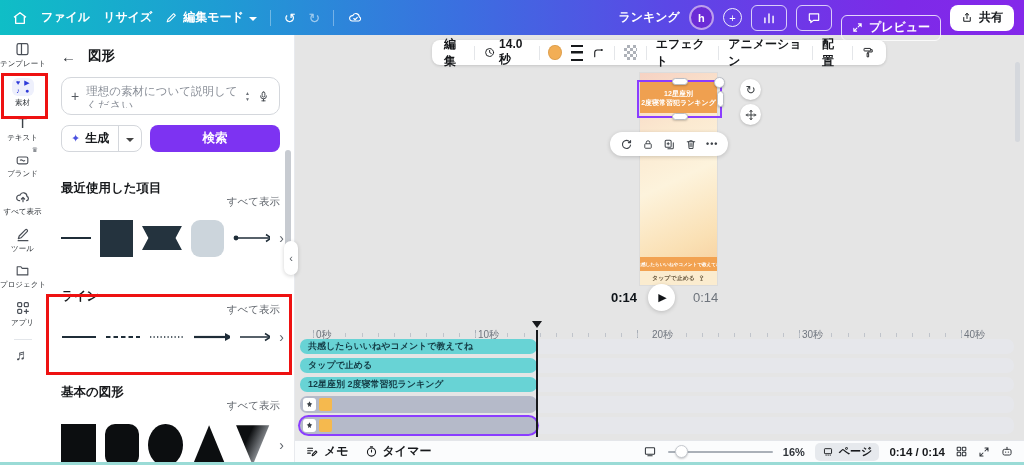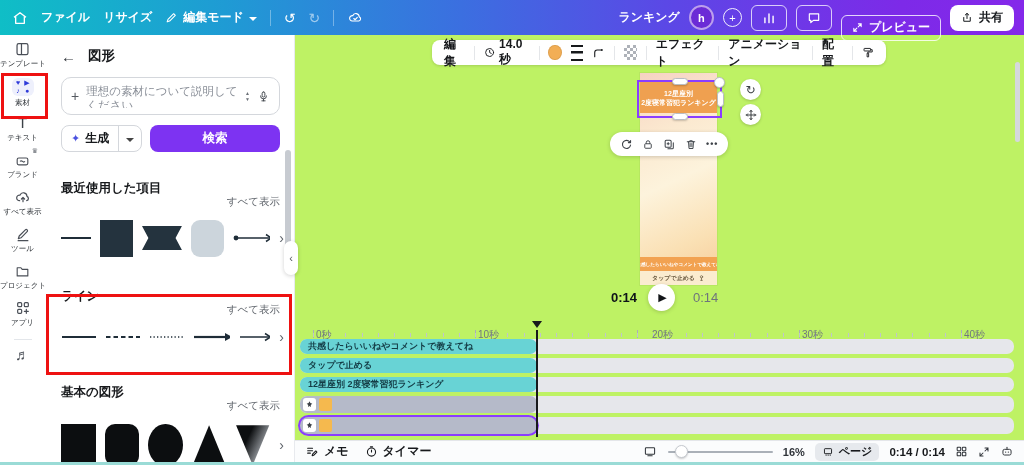--- a/index.html
+++ b/index.html
@@ -1,17 +1,17 @@
 <!DOCTYPE html>
 <html><head>
 <meta charset="utf-8">
 <style>
   html,body{margin:0;padding:0;background:#fff;}
   #app{position:relative;width:1024px;height:465px;overflow:hidden;
-       font-family:"Liberation Sans","DejaVu Sans",sans-serif;background:#bef264;
+       font-family:"Liberation Sans","DejaVu Sans",sans-serif;background:#e5e5e5;
        -webkit-font-smoothing:antialiased;}
   .flex{display:flex;align-items:center;}
   svg{display:block;}
   
   .topbar{position:absolute;left:0;top:0;width:1024px;height:35px;
     background:linear-gradient(90deg,#0fbec6 0%,#1f9bd4 22%,#3b6fe0 45%,#5b48e6 65%,#7d2ae8 88%,#8428ea 100%);
     display:flex;align-items:center;color:#fff;font-size:12px;font-weight:700;}
   .tb-left{display:flex;align-items:center;gap:13px;padding-left:12px;}
   .tb-right{display:flex;align-items:center;gap:9px;margin-left:auto;padding-right:10px;}
   .tb-divider{width:1px;height:16px;background:rgba(255,255,255,.35);}
@@ -24,21 +24,21 @@
     display:flex;align-items:center;justify-content:center;font-size:11px;font-weight:700;}
   .plus-circle{width:17px;height:17px;border-radius:50%;border:1.5px solid rgba(255,255,255,.9);
     display:flex;align-items:center;justify-content:center;font-size:11px;font-weight:400;}
   .tb-iconbtn{width:34px;height:24px;border:1px solid rgba(255,255,255,.75);border-radius:6px;
     display:flex;align-items:center;justify-content:center;}
   .preview-btn{height:24px;border:1px solid rgba(255,255,255,.8);border-radius:6px;padding:0 10px;gap:6px;display:flex;align-items:center;margin-top:20px;}
   .share-btn{height:26px;background:#fff;color:#15181c;border-radius:8px;padding:0 11px;gap:6px;display:flex;align-items:center;font-weight:700;}
   
   .rail{position:absolute;left:0;top:35px;width:45px;height:427px;background:#fff;z-index:5;
     display:flex;flex-direction:column;align-items:center;padding-top:6px;box-sizing:border-box;}
-  .rail-item{width:45px;height:28px;margin-bottom:9px;display:flex;flex-direction:column;align-items:center;justify-content:flex-end;gap:2px;color:#4a4f57;}
+  .rail-item{width:45px;height:28px;margin-bottom:9px;display:flex;flex-direction:column;align-items:center;justify-content:flex-start;gap:2px;color:#4a4f57;}
   .rail-label{font-size:7.5px;color:#2e3338;white-space:nowrap;overflow:hidden;max-width:45px;}
   .sozai-chip{width:22px;height:22px;border-radius:6px;background:#eef0fc;display:flex;flex-wrap:wrap;
     align-items:center;justify-content:center;color:#2f3bd9;font-size:7px;line-height:8px;font-weight:700;padding:1px;box-sizing:border-box;}
   .sozai-chip span{width:9px;text-align:center;}
   .t-glyph{font-size:15px;font-weight:500;color:#3c4147;line-height:16px;}
   .brand-wrap{position:relative;}
   .brand-crown{position:absolute;top:-6px;right:-7px;font-size:7px;color:#6b7077;}
   .rail-divider{width:18px;height:1px;background:#e3e6ea;margin:2px 0 8px;}
   .music-glyph{font-size:15px;color:#4a4f57;line-height:14px;}
   

